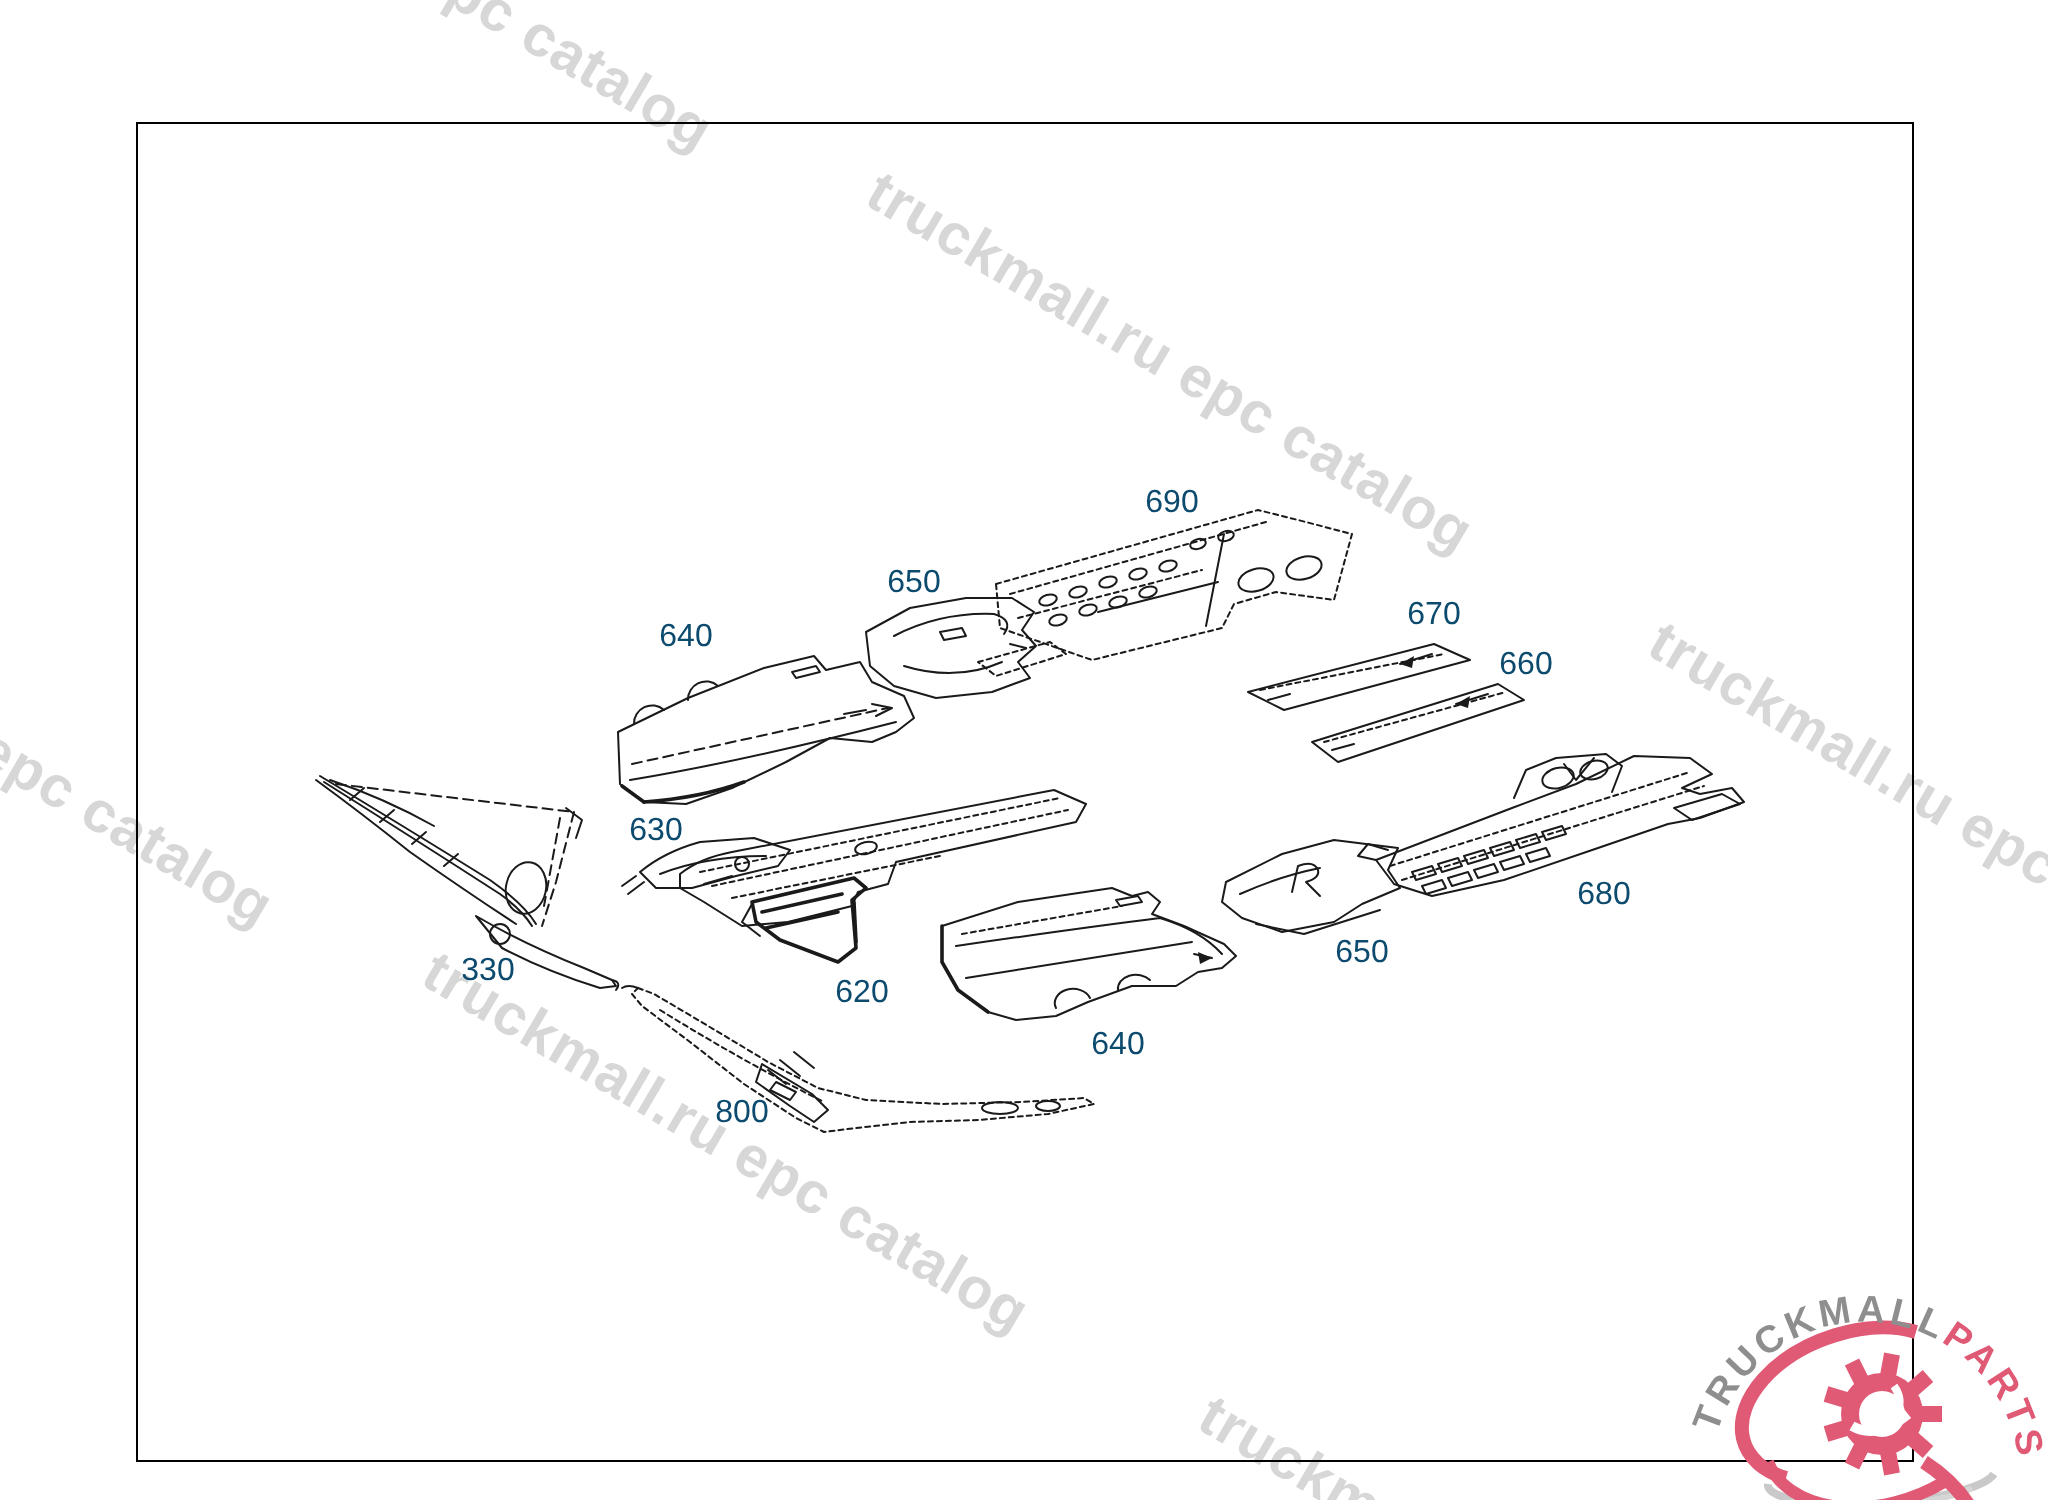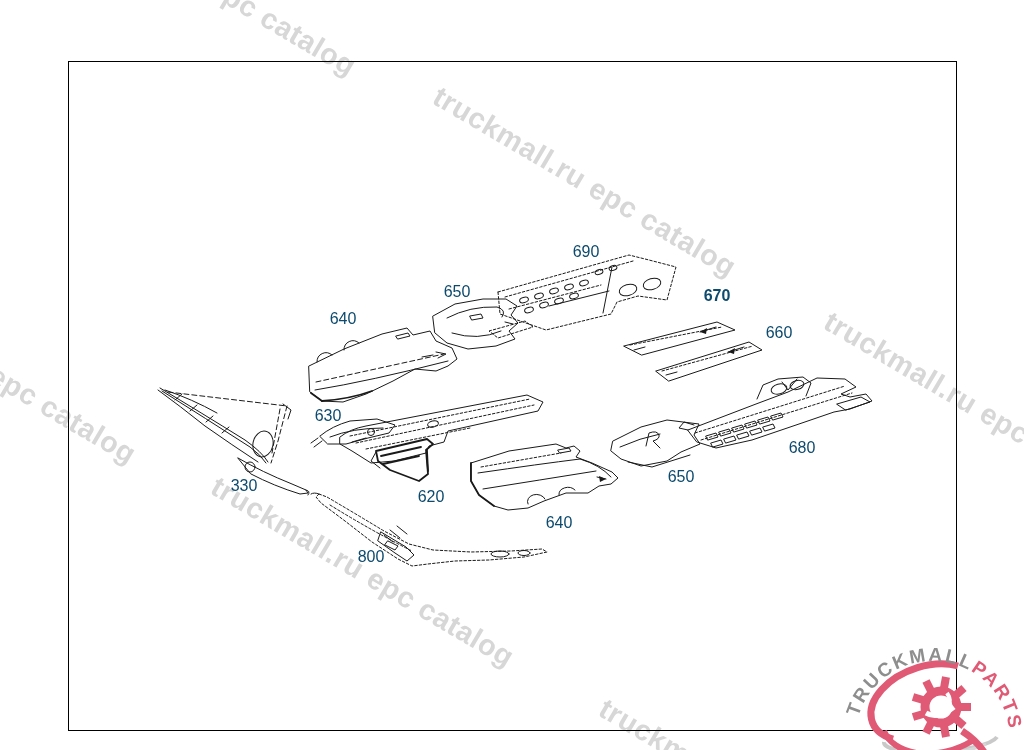--- a/index.html
+++ b/index.html
@@ -227,22 +227,22 @@
           <tspan fill="#8e8e8e">TRUCKMALL</tspan><tspan fill="#e05a75">PARTS</tspan>
         </textPath>
       </text>
     </g>
   </svg>
 
   <div id="label-layer">
       <span class="part-label" style="left: 586px; top: 252px;">690</span>
       <span class="part-label" style="left: 457px; top: 292px;">650</span>
       <span class="part-label" style="left: 343px; top: 319px;">640</span>
-      <span class="part-label" style="left: 717px; top: 296px; font-weight: bold;">670</span>
-      <span class="part-label" style="left: 763px; top: 333px; margin-left: 16px;">660</span>
+      <span class="part-label" style="left: 717px; top: 308px;">670</span>
+      <span class="part-label" style="left: 763px; top: 333px;">660</span>
       <span class="part-label" style="left: 328px; top: 416px; text-align: center;">630</span>
       <span class="part-label" style="left: 802px; top: 448px; text-align: right;">680</span>
       <span class="part-label" style="left: 681px; top: 477px;">650</span>
       <span class="part-label" style="left: 244px; top: 486px;">330</span>
       <span class="part-label" style="left: 431px; top: 497px;">620</span>
       <span class="part-label" style="left: 559px; top: 523px;">640</span>
       <span class="part-label" style="left: 371px; top: 557px;">800</span>
     </div>
 
 </div>

